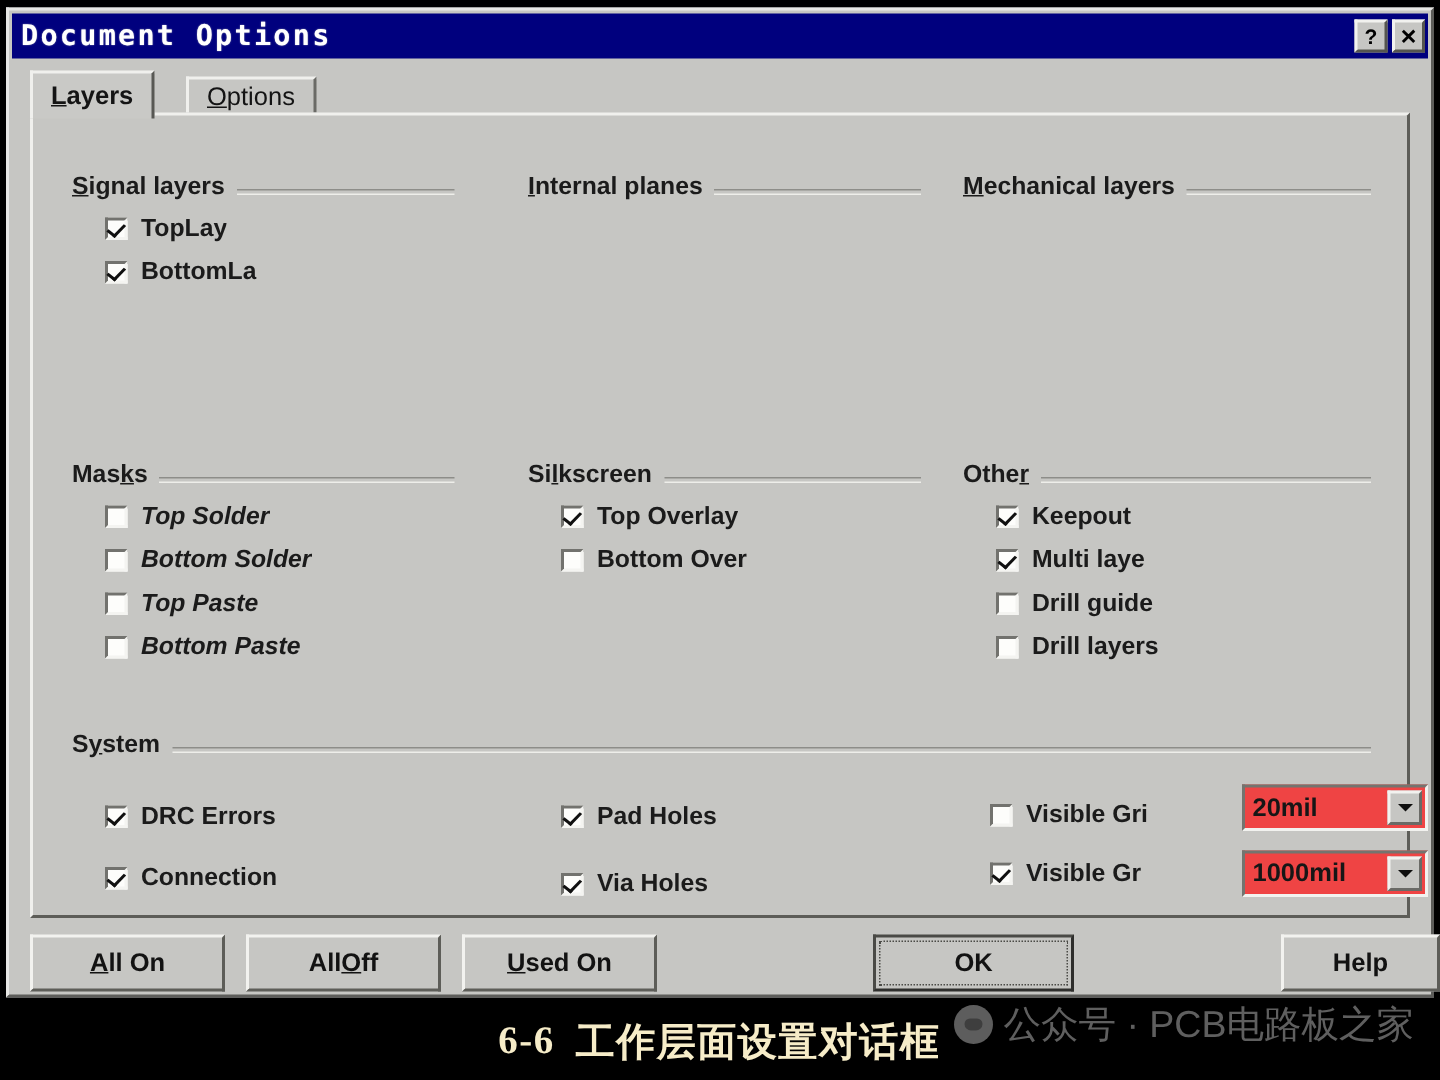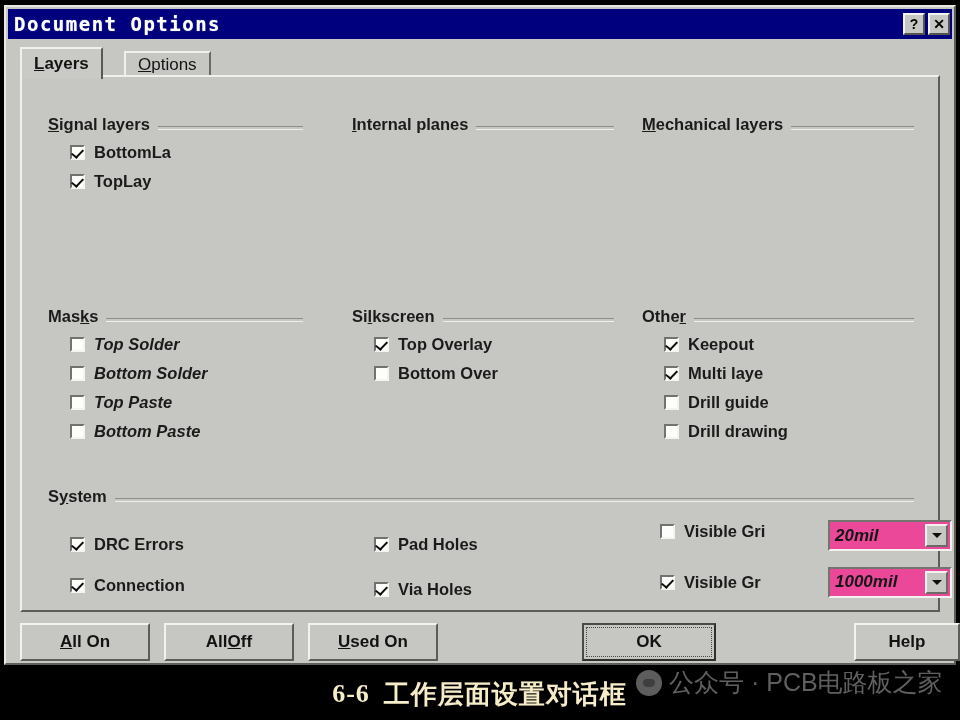--- a/index.html
+++ b/index.html
@@ -164,32 +164,31 @@
     font-size: 16.5px;
     font-weight: bold;
     color: #1b1b1b;
     white-space: nowrap;
     overflow: hidden;
   }
 
   
   .combo {
     width: 124px; height: 31px;
-    background: #ec4899;
+    background: #ef4444;
     border-top: 2px solid #74746f;
     border-left: 2px solid #74746f;
     border-right: 2px solid #f2f2ef;
     border-bottom: 2px solid #f2f2ef;
     box-sizing: border-box;
     display: flex;
     align-items: center;
     padding-left: 5px;
     position: relative;
     cursor: default;
-    font-style: italic;
   }
   .combo-val {
     font-size: 17px;
     font-weight: bold;
     color: #161616;
     white-space: nowrap;
   }
   .combo-arrow {
     position: absolute;
     right: 2px; top: 2px;
@@ -323,25 +322,25 @@
     <div class="panel">
 
       <div class="group" style="left:26px; top:38px; width:255px;">
         <div class="group-rule" style="width:255px;"></div>
         <div class="group-title">
           <span class="u">S</span><span>ignal layers</span>
         </div>
         <div style="margin-left:22px;">
           <div class="cb-row">
             <span class="cbox on"></span>
+            <span class="cb-label">TopLay</span>
+          </div>
+          <div class="cb-row">
+            <span class="cbox on"></span>
             <span class="cb-label">BottomLa</span>
-          </div>
-          <div class="cb-row">
-            <span class="cbox on"></span>
-            <span class="cb-label">TopLay</span>
           </div>
         </div>
       </div>
 
       <div class="group" style="left:330px; top:38px; width:262px;">
         <div class="group-rule" style="width:262px;"></div>
         <div class="group-title">
           <span class="u">I</span><span>nternal planes</span>
         </div>
       </div>
@@ -408,21 +407,21 @@
           <div class="cb-row">
             <span class="cbox on"></span>
             <span class="cb-label">Multi laye</span>
           </div>
           <div class="cb-row">
             <span class="cbox"></span>
             <span class="cb-label">Drill guide</span>
           </div>
           <div class="cb-row">
             <span class="cbox"></span>
-            <span class="cb-label">Drill drawing</span>
+            <span class="cb-label">Drill layers</span>
           </div>
         </div>
       </div>
 
       <div class="group" style="left:26px; top:410px; width:866px;">
         <div class="group-rule" style="width:866px;"></div>
         <div class="group-title">
           <span>S</span><span class="u">y</span><span>stem</span>
         </div>
       </div>
@@ -443,21 +442,21 @@
           <span class="cbox on"></span>
           <span class="cb-label">Pad Holes</span>
         </div>
         <div class="cb-row" style="height:34px; margin-top:11px;">
           <span class="cbox on"></span>
           <span class="cb-label">Via Holes</span>
         </div>
       </div>
 
       <div style="position:absolute; left:638px; top:443px;">
-        <div style="display:flex; align-items:flex-start; height:34px;">
+        <div style="display:flex; align-items:flex-end; height:34px;">
           <div class="cb-row" style="margin-top:0; width:168px;">
             <span class="cbox"></span>
             <span class="cb-label">Visible Gri</span>
           </div>
           <div class="combo">
             <span class="combo-val">20mil</span>
             <span class="combo-arrow">
                 <i></i>
               </span>
           </div>

